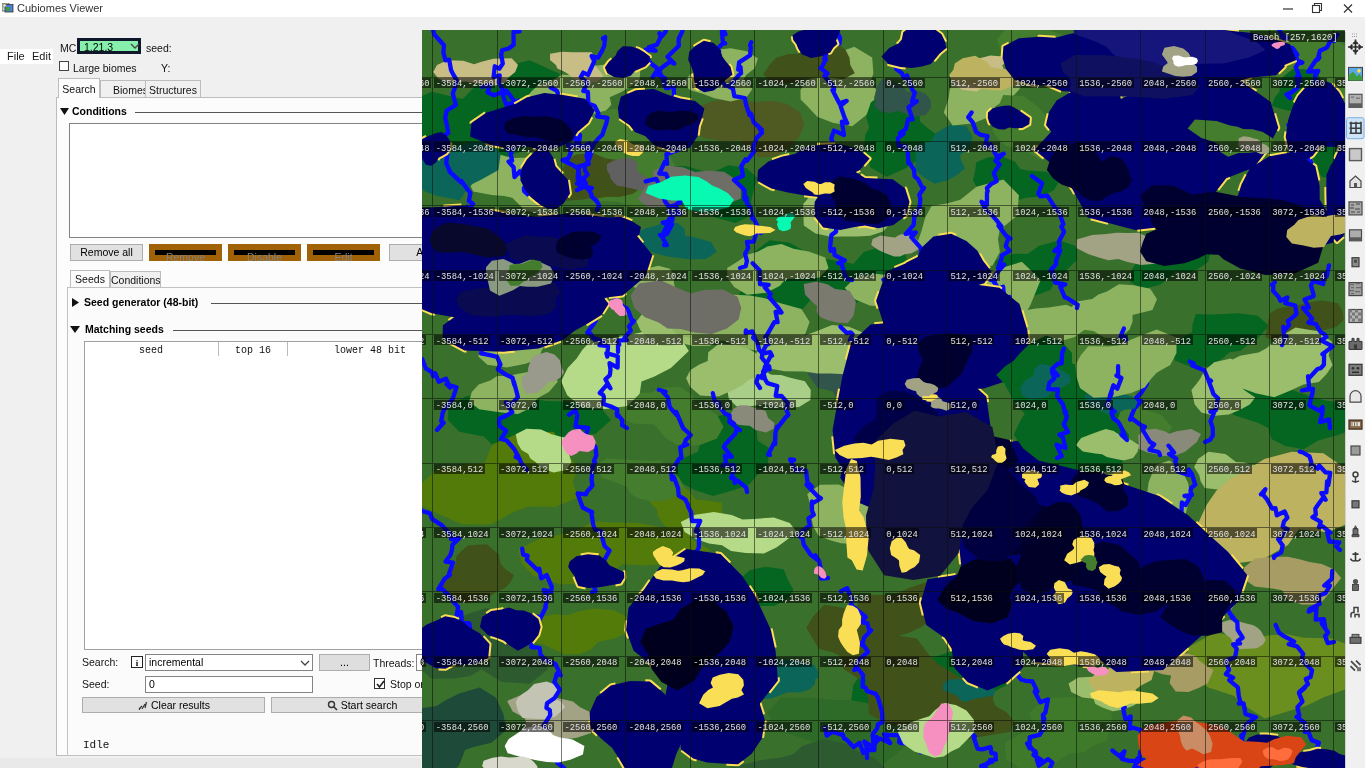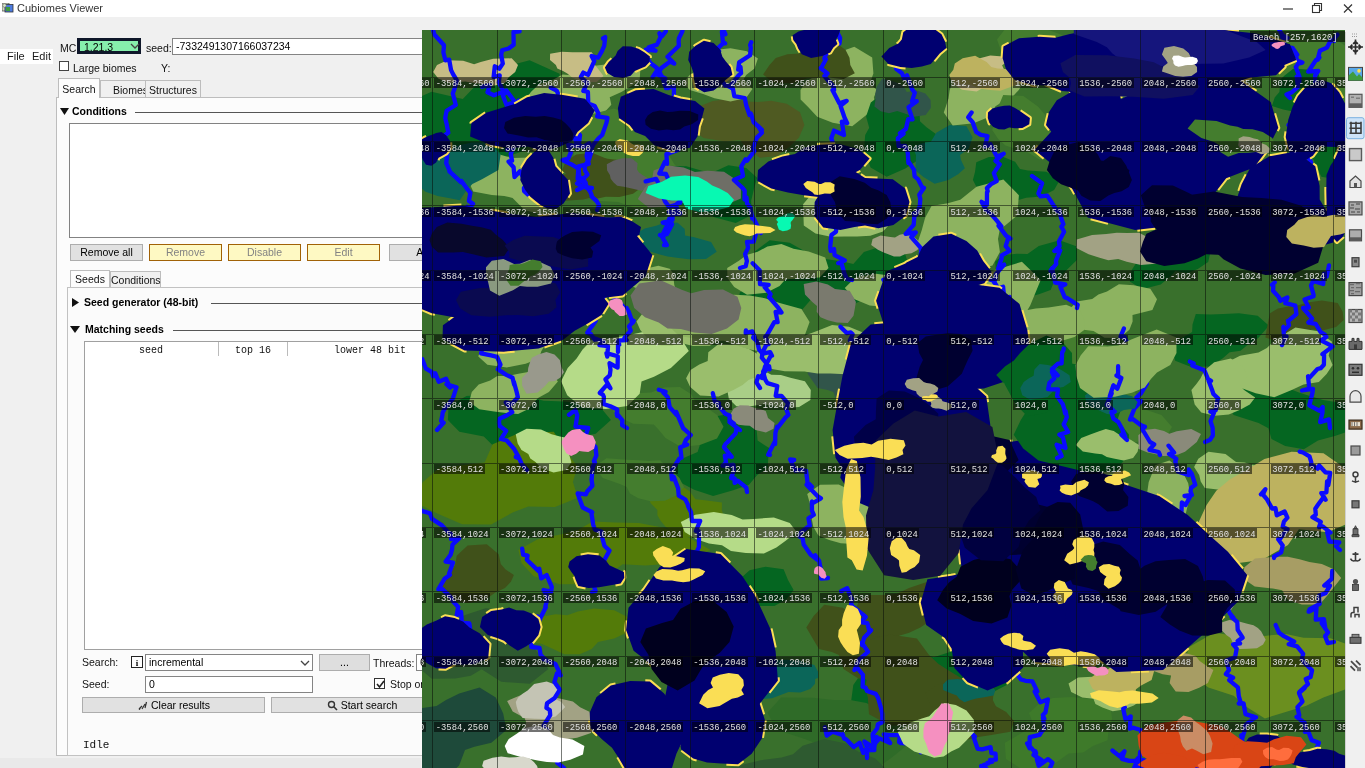--- a/index.html
+++ b/index.html
@@ -5,21 +5,21 @@
 .abs { position:absolute; }
 #titlebar { position:absolute; left:0; top:0; width:1365px; height:17px; background:#ffffff; }
 #title-txt { position:absolute; left:17px; top:2px; font-size:11px; color:#333; }
 #menubar { position:absolute; left:0; top:17px; width:1365px; height:15px; background:#ffffff;margin-top:32px; }
 .menu { position:absolute; top:1px; font-size:11px; color:#1a1a1a; }
 #panel { position:absolute; left:8px; top:32px; width:421px; height:736px; background:#f0f0f0; font-size:11px; color:#000;margin-left:45px; }
 .lbl { position:absolute; font-size:10.5px; color:#111; white-space:nowrap; }
 .input { position:absolute; background:#fff; border:1px solid #848484; font-size:10.5px; padding:1px 3px; color:#000; white-space:nowrap; overflow:hidden; }
 .combo { position:absolute; background:#86efac; border:3px solid #0f172a; font-size:10.5px; padding:0 4px; color:#000; white-space:nowrap; }
 .btn { position:absolute; background:#e1e1e1; border:1px solid #adadad; font-size:10.5px; color:#000; text-align:center; }
-.btnd { position:absolute; background:#fef9c3; border:1px solid #a16207; font-size:10.5px; color:#838383; text-align:center; }
+.btnd { position:absolute; background:#000000; border:6px solid #a16207; font-size:10.5px; color:#838383; text-align:center; }
 .tab { position:absolute; border:1px solid #bdbdbd; border-bottom:none; background:#f0f0f0; font-size:10.5px; text-align:center; color:#111; }
 .tabactive { background:#fcfcfc; z-index:3; }
 .grp { font-weight:bold; font-size:10.5px; color:#000; position:absolute; }
 .hline { position:absolute; height:1px; background:#555; }
 .ibox { position:absolute; width:12px; height:12px; border:1px solid #222; background:#fdfdfd; font-weight:bold; font-size:9px; text-align:center; line-height:12px; font-family:"Liberation Serif",serif; }
 .mono { font-family:"Liberation Mono",monospace; }
 svg text { font-family:"Liberation Mono",monospace; }
 </style></head>
 <body>
 <div id="titlebar">
@@ -45,21 +45,20 @@
  <div class="menu" style="left:120px">Help</div>
 </div>
 <div id="panel">
 
  <div class="lbl" style="left:7px;top:10px">MC</div>
  <div class="combo" style="left:24px;top:6px;width:64px;height:16px">1.21.3</div>
  <svg class="abs" style="left:77px;top:11px" width="10" height="8">
       <path d="M1,1 L5,5 L9,1" stroke="#444" stroke-width="1.3" fill="none"></path>
     </svg>
  <div class="lbl" style="left:93px;top:10px">seed:</div>
- <div class="input" style="left:119px;top:6px;width:297px;height:17px">-7332491307166037234</div>
 
  <div class="abs" style="left:6px;top:29px;width:10px;height:10px;border:1.5px solid #444;background:#fff"></div>
  <div class="lbl" style="left:20px;top:30px">Large biomes</div>
  <div class="lbl" style="left:108px;top:30px">Y:</div>
  <svg class="abs" style="left:403px;top:31px" width="10" height="8">
       <path d="M1,1 L5,5 L9,1" stroke="#444" stroke-width="1.3" fill="none"></path>
     </svg>
 
  <div class="tab tabactive" style="left:5px;top:46px;width:42px;height:20px;line-height:20px">Search</div>
  <div class="tab" style="left:47px;top:48px;width:61px;height:18px;line-height:18px">Biomes</div>

